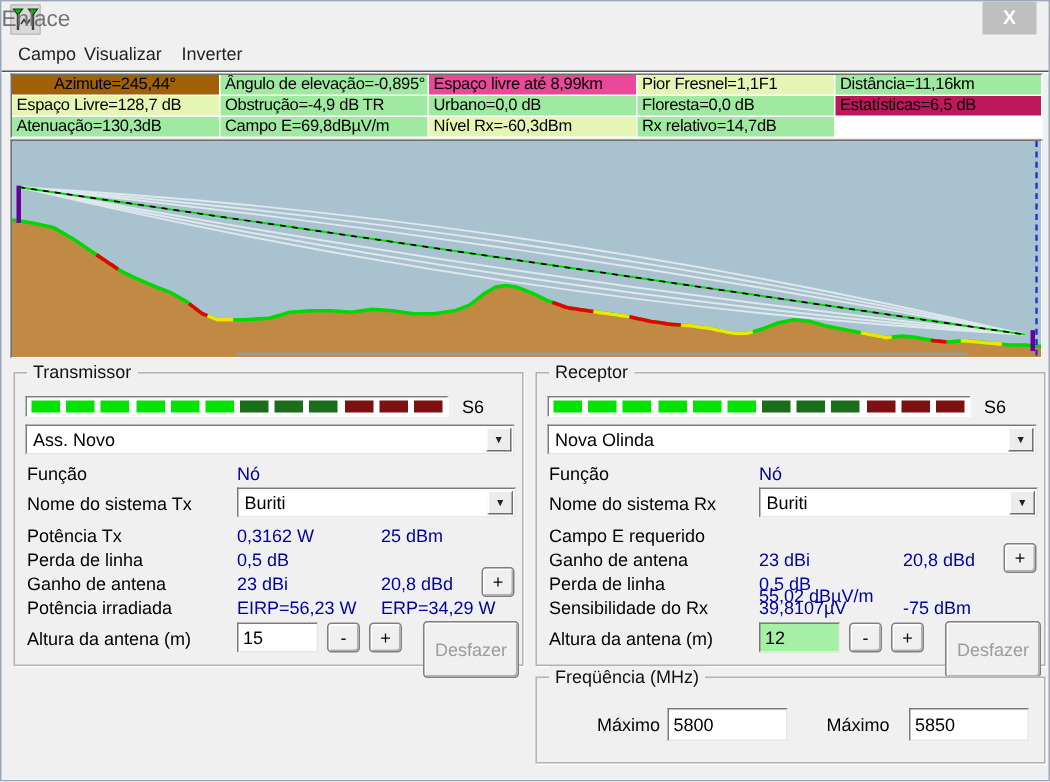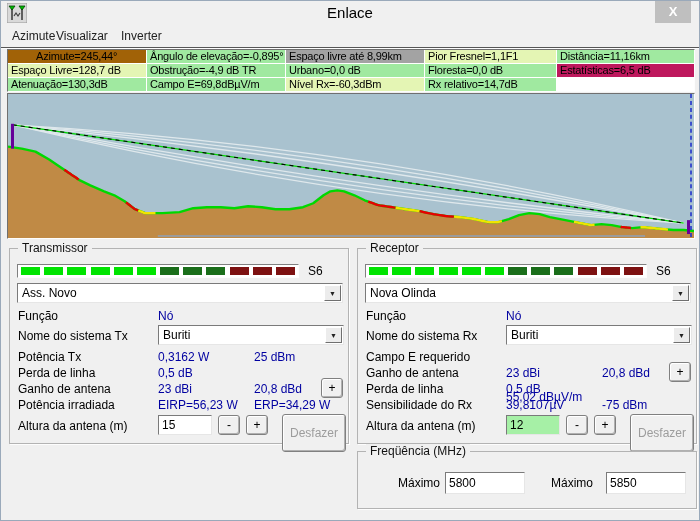--- a/index.html
+++ b/index.html
@@ -3,21 +3,21 @@
 <meta charset="utf-8">
 <style>
   * { box-sizing: border-box; margin: 0; padding: 0; }
   html,body { width:700px; height:521px; }
   body { font-family:"Liberation Sans", sans-serif; cursor:default; background:#f0f0f0; }
   .window { position:relative; width:700px; height:521px; background:#f0f0f0; border:1px solid #9aa9ba; overflow:hidden; }
 
   
   .titlebar { position:absolute; top:0; left:0; right:0; height:24px; background:#f0f0f0; }
   .app-icon { position:absolute; left:6px; top:2px; width:20px; height:20px; }
-  .title { position:absolute; left:0; right:0; top:0; text-align:center; line-height:24px; font-size:15px; color:#000000; }
+  .title { position:absolute; left:0; right:0; top:0; line-height:24px; font-size:15px; color:#737373; }
   .close { position:absolute; right:8px; top:0; width:36px; height:22px; background:#bfbfbf; border:none; color:#ffffff; font-size:13px; font-weight:bold; line-height:22px; text-align:center; font-family:inherit; }
 
   
   .menubar { position:absolute; top:24px; left:0; right:0; height:22px; }
   .menu-item { position:absolute; top:0; height:22px; line-height:22px; font-size:12px; color:#222; padding:0 3px; }
   #m0 { left:8px; } #m1 { left:52px; } #m2 { left:117px; }
   .menu-sep { position:absolute; top:46px; left:0; width:700px; height:2px; border-top:1px solid #565656; border-bottom:1px solid #fdfdfd; }
 
   
   .status-table { position:absolute; left:6px; top:48px; width:688px; height:43px;
@@ -71,30 +71,30 @@
         <polygon points="2,3 8,3 5,7" fill="#00c000" stroke="#004000" stroke-width="0.8"></polygon>
         <polygon points="12,3 18,3 15,7" fill="#00c000" stroke="#004000" stroke-width="0.8"></polygon>
         <polyline points="7,13 9,10 11,13 13,10" fill="none" stroke="#404040" stroke-width="1.2"></polyline>
       </svg>
     </span>
     <span class="title">Enlace</span>
     <button class="close">X</button>
   </div>
 
   <div class="menubar">
-    <span class="menu-item" id="m0">Azimute</span>
+    <span class="menu-item" id="m0">Campo</span>
     <span class="menu-item" id="m1">Visualizar</span>
     <span class="menu-item" id="m2">Inverter</span>
   </div>
   <div class="menu-sep"></div>
 
   <div class="status-table">
     <div class="cell" style="background: #a16207; padding-left: 28px;">Azimute=245,44°</div>
     <div class="cell" style="background: rgb(160, 233, 160);">Ângulo de elevação=-0,895°</div>
-    <div class="cell" style="background: #a3a3a3;">Espaço livre até 8,99km</div>
+    <div class="cell" style="background: #ec4899;">Espaço livre até 8,99km</div>
     <div class="cell" style="background: rgb(228, 245, 180);">Pior Fresnel=1,1F1</div>
     <div class="cell" style="background: rgb(160, 233, 160);">Distância=11,16km</div>
     <div class="cell" style="background: rgb(228, 245, 180);">Espaço Livre=128,7 dB</div>
     <div class="cell" style="background: rgb(160, 233, 160);">Obstrução=-4,9 dB TR</div>
     <div class="cell" style="background: rgb(160, 233, 160);">Urbano=0,0 dB</div>
     <div class="cell" style="background: rgb(160, 233, 160);">Floresta=0,0 dB</div>
     <div class="cell" style="background: #be185d;">Estatísticas=6,5 dB</div>
     <div class="cell" style="background: rgb(160, 233, 160);">Atenuação=130,3dB</div>
     <div class="cell" style="background: rgb(160, 233, 160);">Campo E=69,8dBµV/m</div>
     <div class="cell" style="background: rgb(228, 245, 180);">Nível Rx=-60,3dBm</div>

